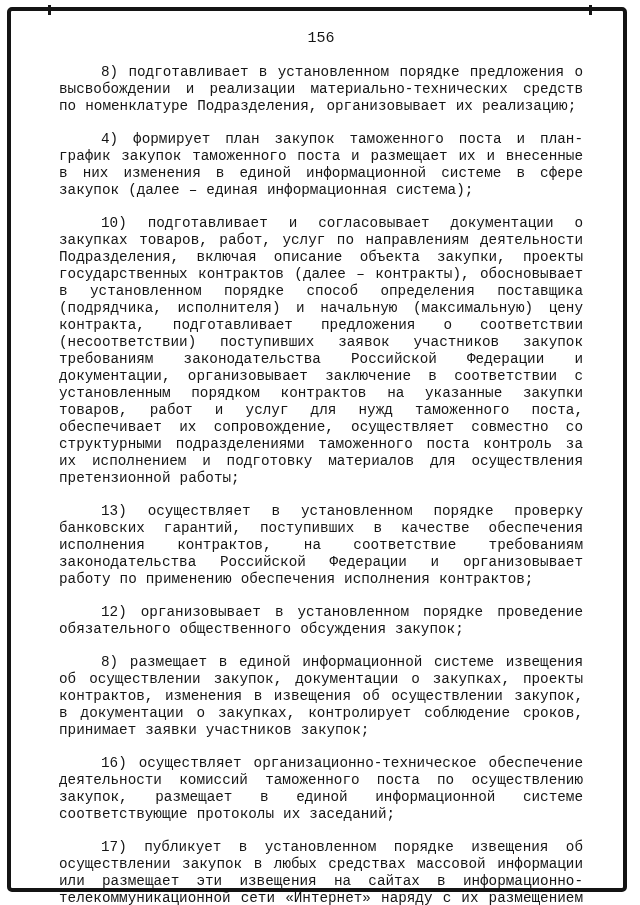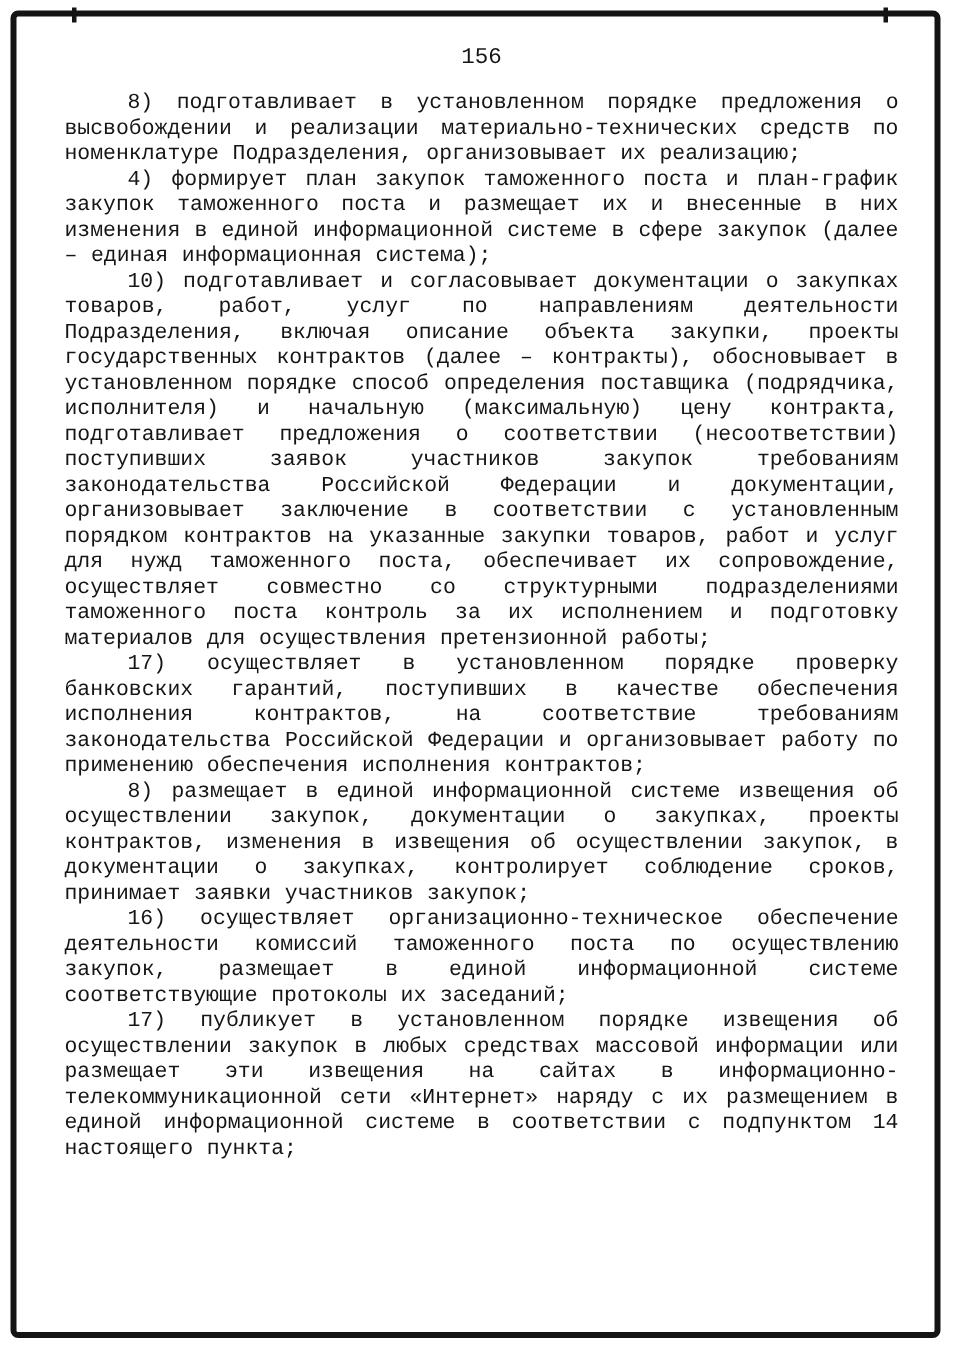--- a/index.html
+++ b/index.html
@@ -41,37 +41,38 @@
     width: 556px;
     font-family: Liberation Mono, monospace;
   }
   .page-number {
     text-align: center;
     font-size: 15px;
     line-height: 18px;
     margin: 0 0 13px 0;
   }
   p.para {
-    margin: 0;
+    margin: 16px;
     text-align: justify;
     text-indent: 42px;
     font-size: 14.3px;
     line-height: 17px;
     word-spacing: 0.5px;
   }
 </style>
 </head>
 <body>
 
 <div class="page-frame"></div>
 <div class="scan-tick tick-left"></div>
 <div class="scan-tick tick-right"></div>
 
 <div class="content">
   <div class="page-number">156</div>
   <p class="para">8) подготавливает в установленном порядке предложения о высвобождении и реализации материально-технических средств по номенклатуре Подразделения, организовывает их реализацию;</p>
   <p class="para">4) формирует план закупок таможенного поста и план-график закупок таможенного поста и размещает их и внесенные в них изменения в единой информационной системе в сфере закупок (далее – единая информационная система);</p>
   <p class="para">10) подготавливает и согласовывает документации о закупках товаров, работ, услуг по направлениям деятельности Подразделения, включая описание объекта закупки, проекты государственных контрактов (далее – контракты), обосновывает в установленном порядке способ определения поставщика (подрядчика, исполнителя) и начальную (максимальную) цену контракта, подготавливает предложения о соответствии (несоответствии) поступивших заявок участников закупок требованиям законодательства Российской Федерации и документации, организовывает заключение в соответствии с установленным порядком контрактов на указанные закупки товаров, работ и услуг для нужд таможенного поста, обеспечивает их сопровождение, осуществляет совместно со структурными подразделениями таможенного поста контроль за их исполнением и подготовку материалов для осуществления претензионной работы;</p>
-  <p class="para">17) осуществляет в установленном порядке проверку банковских гарантий, поступивших в качестве обеспечения исполнения контрактов, на соответствие требованиям законодательства Российской Федерации и организовывает работу по применению обеспечения исполнения контрактов;</p>
+  <p class="para">13) осуществляет в установленном порядке проверку банковских гарантий, поступивших в качестве обеспечения исполнения контрактов, на соответствие требованиям законодательства Российской Федерации и организовывает работу по применению обеспечения исполнения контрактов;</p>
+  <p class="para">12) организовывает в установленном порядке проведение обязательного общественного обсуждения закупок;</p>
   <p class="para">8) размещает в единой информационной системе извещения об осуществлении закупок, документации о закупках, проекты контрактов, изменения в извещения об осуществлении закупок, в документации о закупках, контролирует соблюдение сроков, принимает заявки участников закупок;</p>
   <p class="para">16) осуществляет организационно-техническое обеспечение деятельности комиссий таможенного поста по осуществлению закупок, размещает в единой информационной системе соответствующие протоколы их заседаний;</p>
   <p class="para">17) публикует в установленном порядке извещения об осуществлении закупок в любых средствах массовой информации или размещает эти извещения на сайтах в информационно-телекоммуникационной сети «Интернет» наряду с их размещением в единой информационной системе в соответствии с подпунктом 14 настоящего пункта;</p>
 </div>
 
 </body></html>

